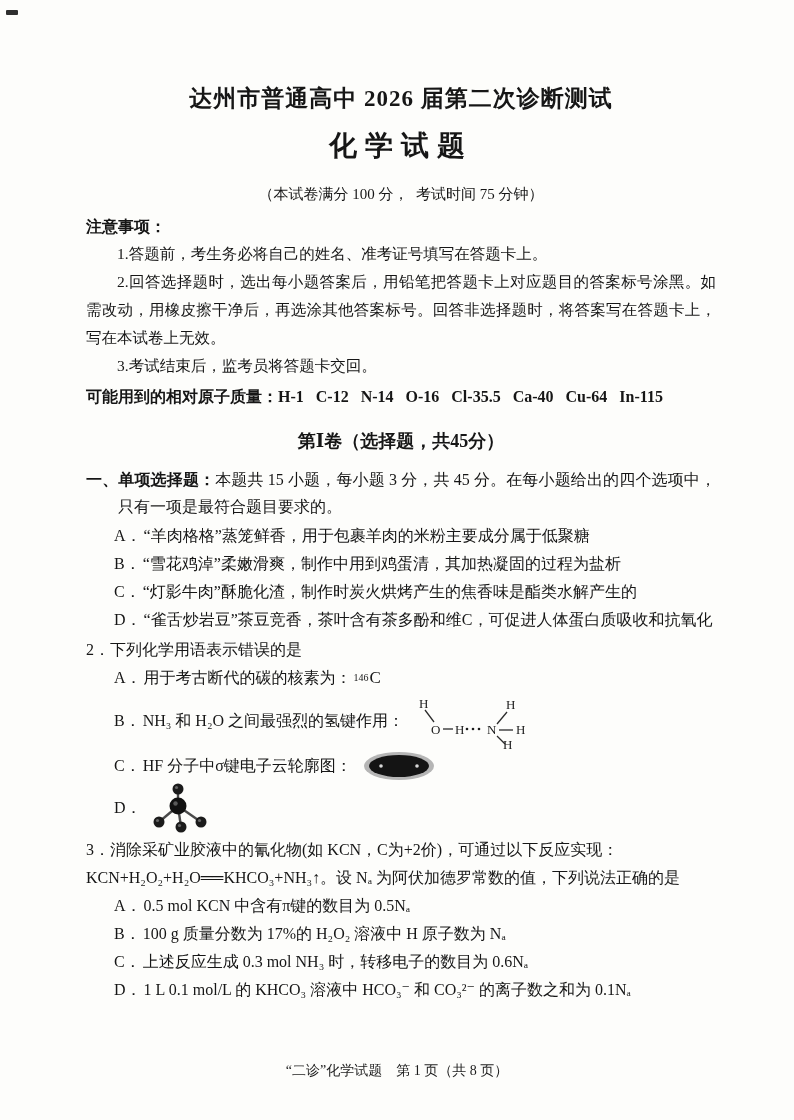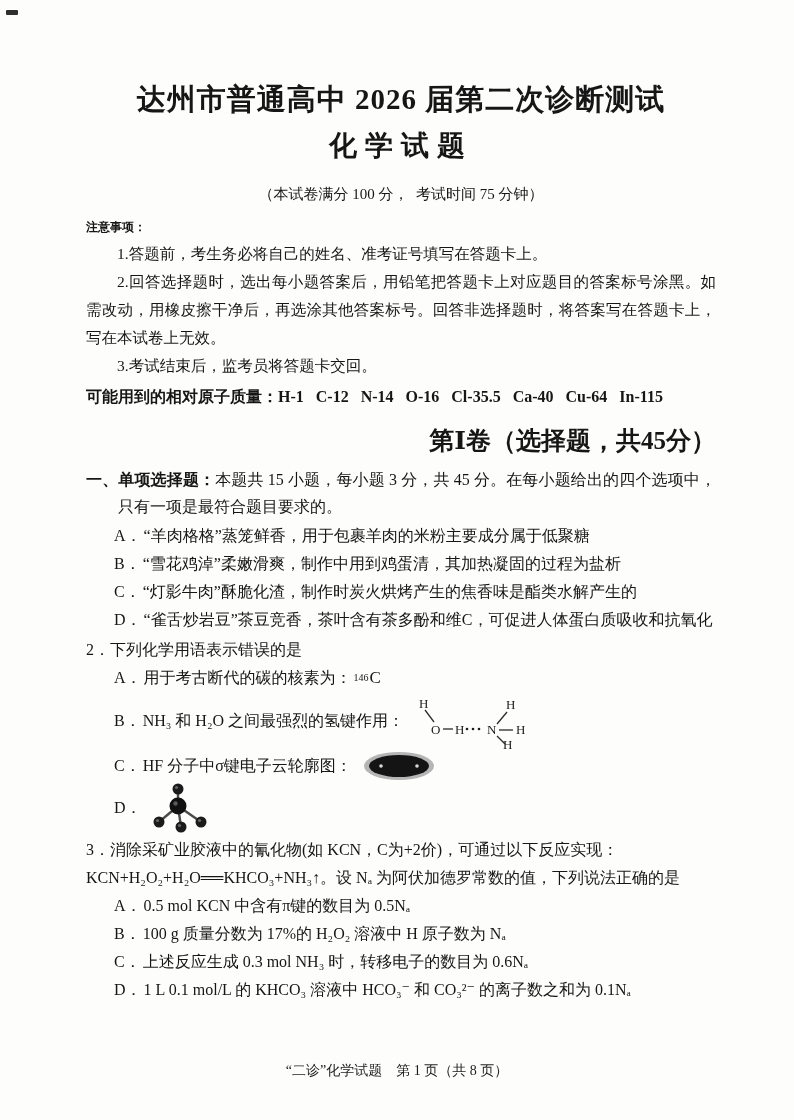--- a/index.html
+++ b/index.html
@@ -12,31 +12,31 @@
     overflow: hidden;
     font-family: "Liberation Serif", "DejaVu Serif", "DejaVu Sans", serif;
     color: #161616;
   }
   .scan-artifact {
     position: absolute; left: 6px; top: 10px;
     width: 12px; height: 5px; background: #2f2f2f; border-radius: 1px;
   }
   .content { padding: 82px 78px 0 86px; }
 
-  .title { text-align: center; font-size: 29px; font-weight: 700; line-height: 34px; letter-spacing: 1px; }
+  .title { text-align: center; font-size: 23px; font-weight: 700; line-height: 34px; letter-spacing: 1px; }
   .subject { text-align: center; font-size: 28px; font-weight: 700; line-height: 44px; margin-top: 8px; letter-spacing: 8px; }
   .exam-info { text-align: center; font-size: 15px; line-height: 20px; margin-top: 16px; }
   .pre { white-space: pre-wrap; text-align: center; }
 
-  .notices-label { font-weight: 700; font-size: 12px; line-height: 26px; margin-top: 10px; }
+  .notices-label { font-weight: 700; font-size: 16px; line-height: 26px; margin-top: 10px; }
   .note { font-size: 15.5px; line-height: 28px; text-indent: 2em; text-align: justify; }
 
   .atomic { font-weight: 700; font-size: 16px; line-height: 30px; margin-top: 2px; }
 
-  .section-heading { text-align: right; font-size: 25px; font-weight: 700; line-height: 30px; margin: 14px 0 10px 0; }
+  .section-heading { text-align: center; font-size: 18px; font-weight: 700; line-height: 30px; margin: 14px 0 10px 0; }
 
   .intro { font-size: 16px; line-height: 27px; padding-left: 2em; text-indent: -2em; text-align: justify; }
   .intro-label { font-weight: 700; }
 
   .question { margin-top: 2px; }
   .stem { font-size: 16px; line-height: 28px; margin-top: 2px; text-align: justify; }
   .options { padding-left: 28px; }
   .option { font-size: 16px; line-height: 28px; }
   .option.with-img { display: flex; align-items: center; }
   .option .opt-label { margin-right: 2px; }

